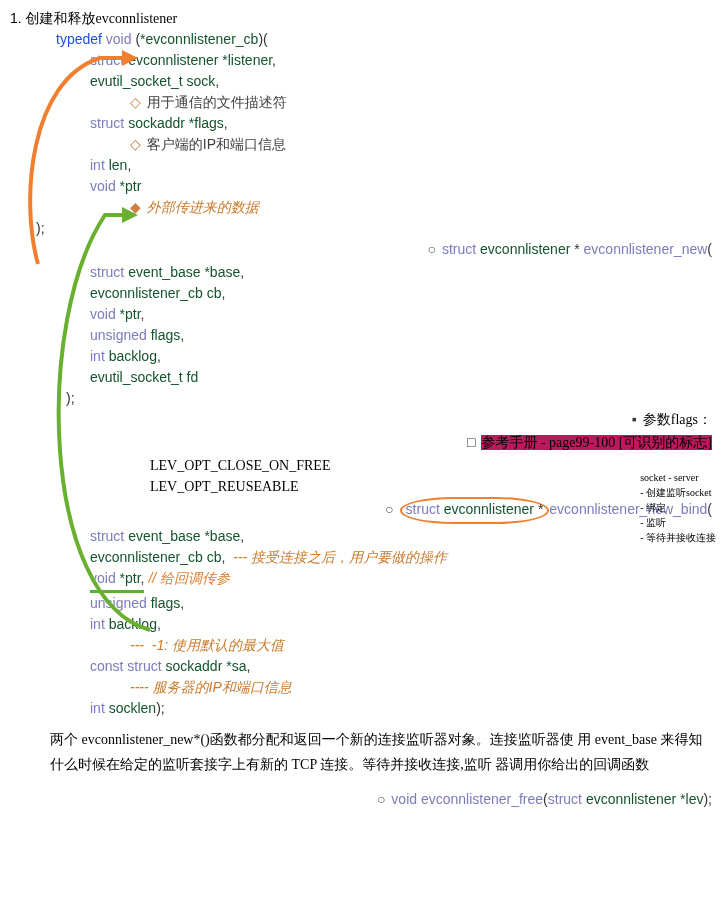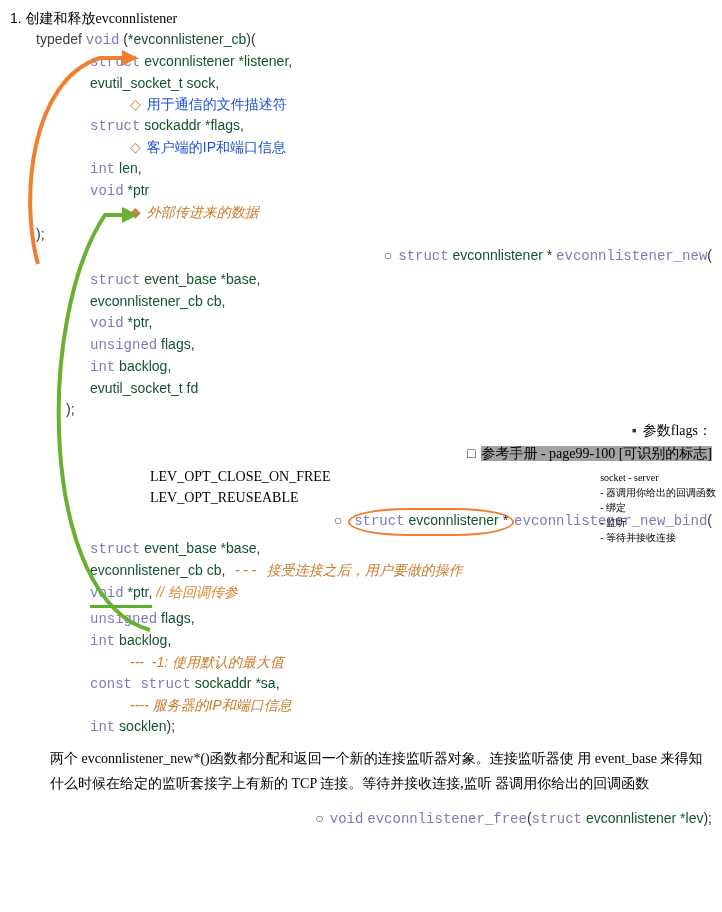--- a/index.html
+++ b/index.html
@@ -6,28 +6,28 @@
       margin: 0;
       padding: 8px 10px;
       font-family: "Segoe UI", Arial, sans-serif;
       font-size: 14px;
       line-height: 1.5;
       background: #fff;
       width: 722px;
       box-sizing: border-box;
       position: relative;
     }
-    .kw { color: #404040; }
-    .type { color: #7b7bbd; font-family: Liberation Mono, monospace; }
+    .kw { color: #1d4ed8; margin-left: 20px; }
+    .type { color: #7b7bbd; }
     .id { color: #14532d; }
     .op { color: #333; }
-    .green-txt { color: #1d4ed8; }
-    .orange-txt { color: #c97a2a; font-family: Liberation Mono, monospace; font-style: italic; }
+    .green-txt { color: #404040; }
+    .orange-txt { color: #c97a2a; font-family: Liberation Sans, sans-serif; font-style: italic; }
     .orange2 { color: #e08030; font-family: Liberation Sans, sans-serif; font-style: italic; }
-    .highlight { background: #a3a3a3; }
+    .highlight { background: #be185d; }
     .circle-orange { border: 2px solid #f08030; border-radius: 50%/70%; padding: 0 4px 2px 4px; display: inline-block; }
     .underline-green { border-bottom: 3px solid #5ab030; display: inline-block; padding-bottom: 1px; }
     .bullet-list { list-style: none; padding-left: 28px; margin: 0; text-align: right; }
     .bullet-list li { margin-bottom: 2px; }
     .bullet-circ::before { content: "○"; color: #555; margin-right: 6px; }
     .bullet-sq::before { content: "▪"; color: #333; margin-right: 6px; }
     .bullet-box::before { content: "□"; color: #333; margin-right: 6px; }
     .diamond { color: #c08040; margin-right: 6px; }
     .diamond-fill { color: #d08040; margin-right: 6px; }
     .indent2 { padding-left: 80px; }
@@ -99,17 +99,17 @@
 <div class="code-line indent2"><span class="type">int</span> <span class="id">socklen</span><span class="op">);</span></div>
 
 <div class="explain black">两个 evconnlistener_new*()函数都分配和返回一个新的连接监听器对象。连接监听器使 用 event_base 来得知什么时候在给定的监听套接字上有新的 TCP 连接。等待并接收连接,监听 器调用你给出的回调函数</div>
 
 <ul class="bullet-list">
 <li class="bullet-circ code-line"><span class="type">void</span> <span class="type">evconnlistener_free</span><span class="op">(</span><span class="type">struct</span> <span class="id">evconnlistener</span> <span class="id">*lev</span><span class="op">);</span></li>
 </ul>
 
 <div class="side-box">
   <div>socket - server</div>
-  <div class="dash">器调用你给出的回调函数</div>
+  <div class="dash">创建监听socket</div>
   <div class="dash">绑定</div>
   <div class="dash">监听</div>
   <div class="dash">等待并接收连接</div>
 </div>
 
 </body></html>

